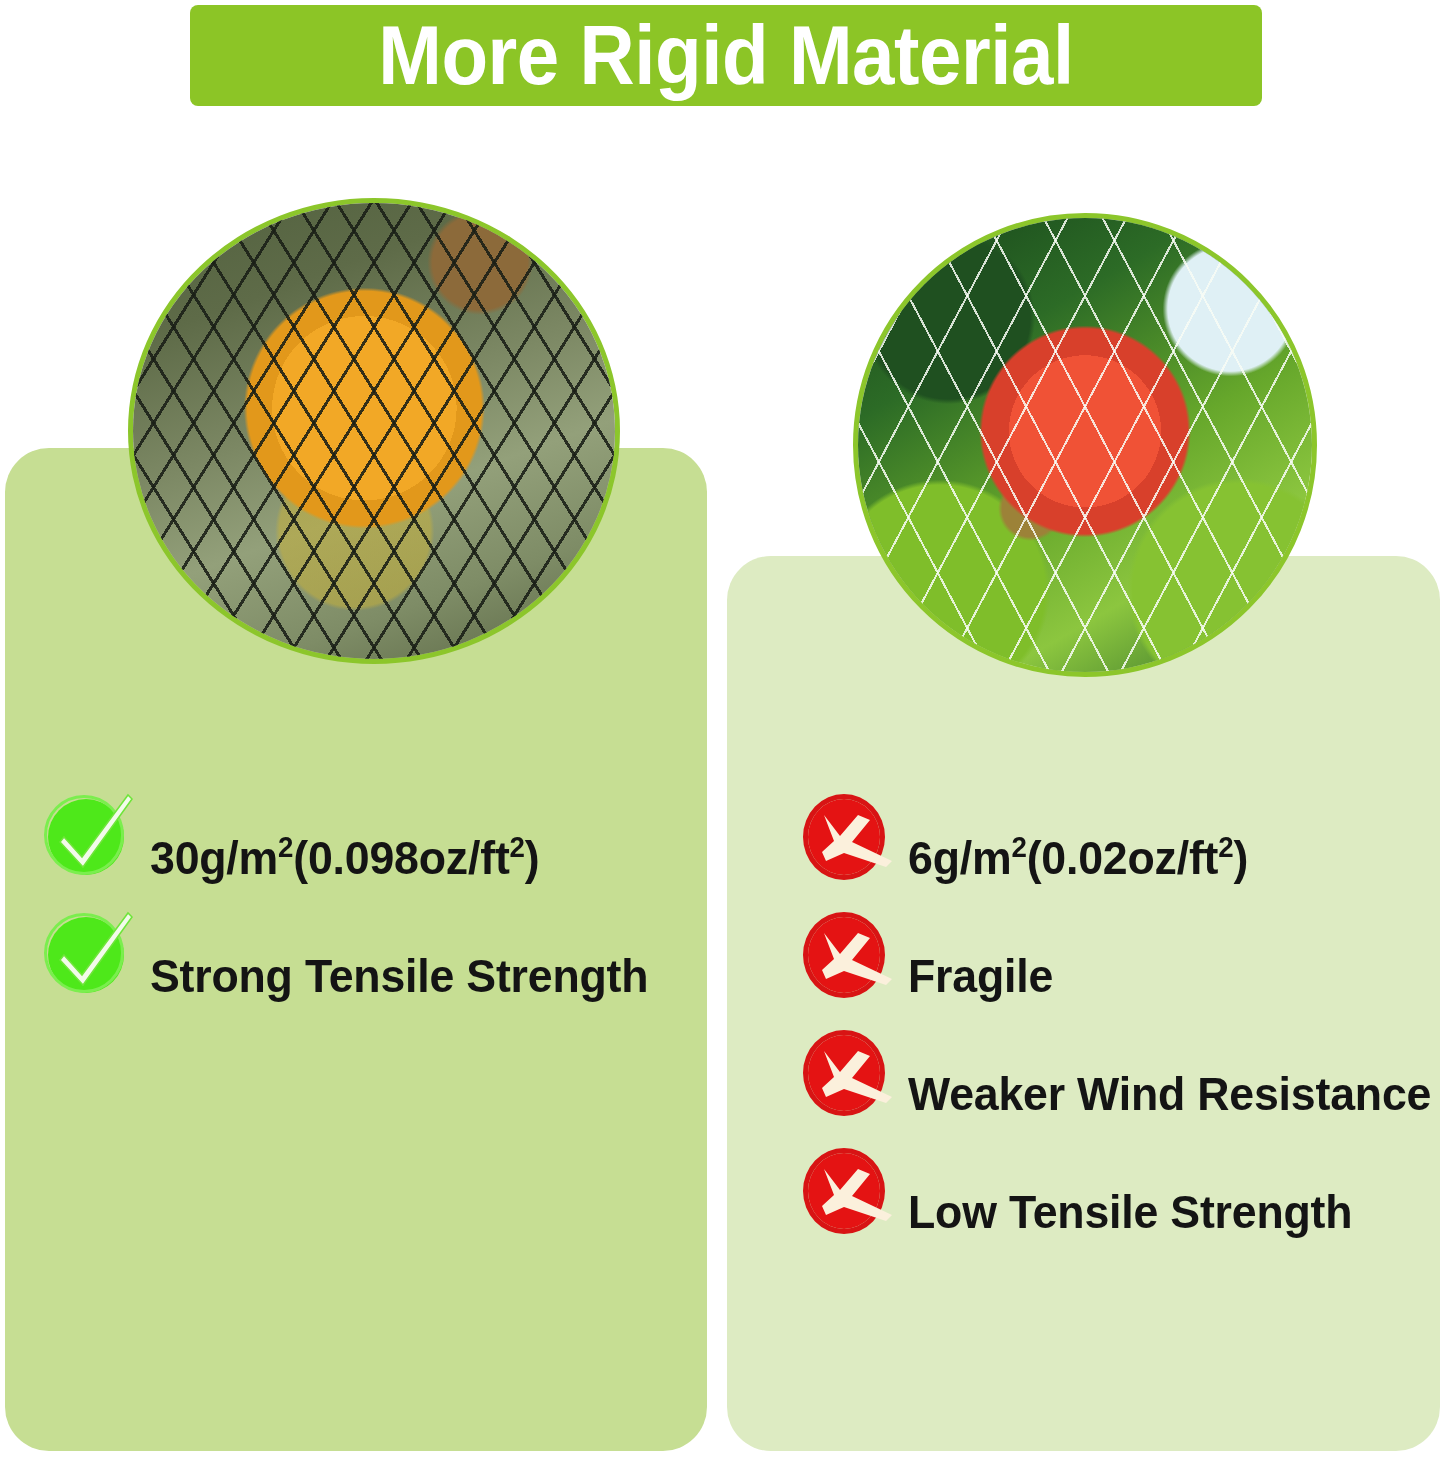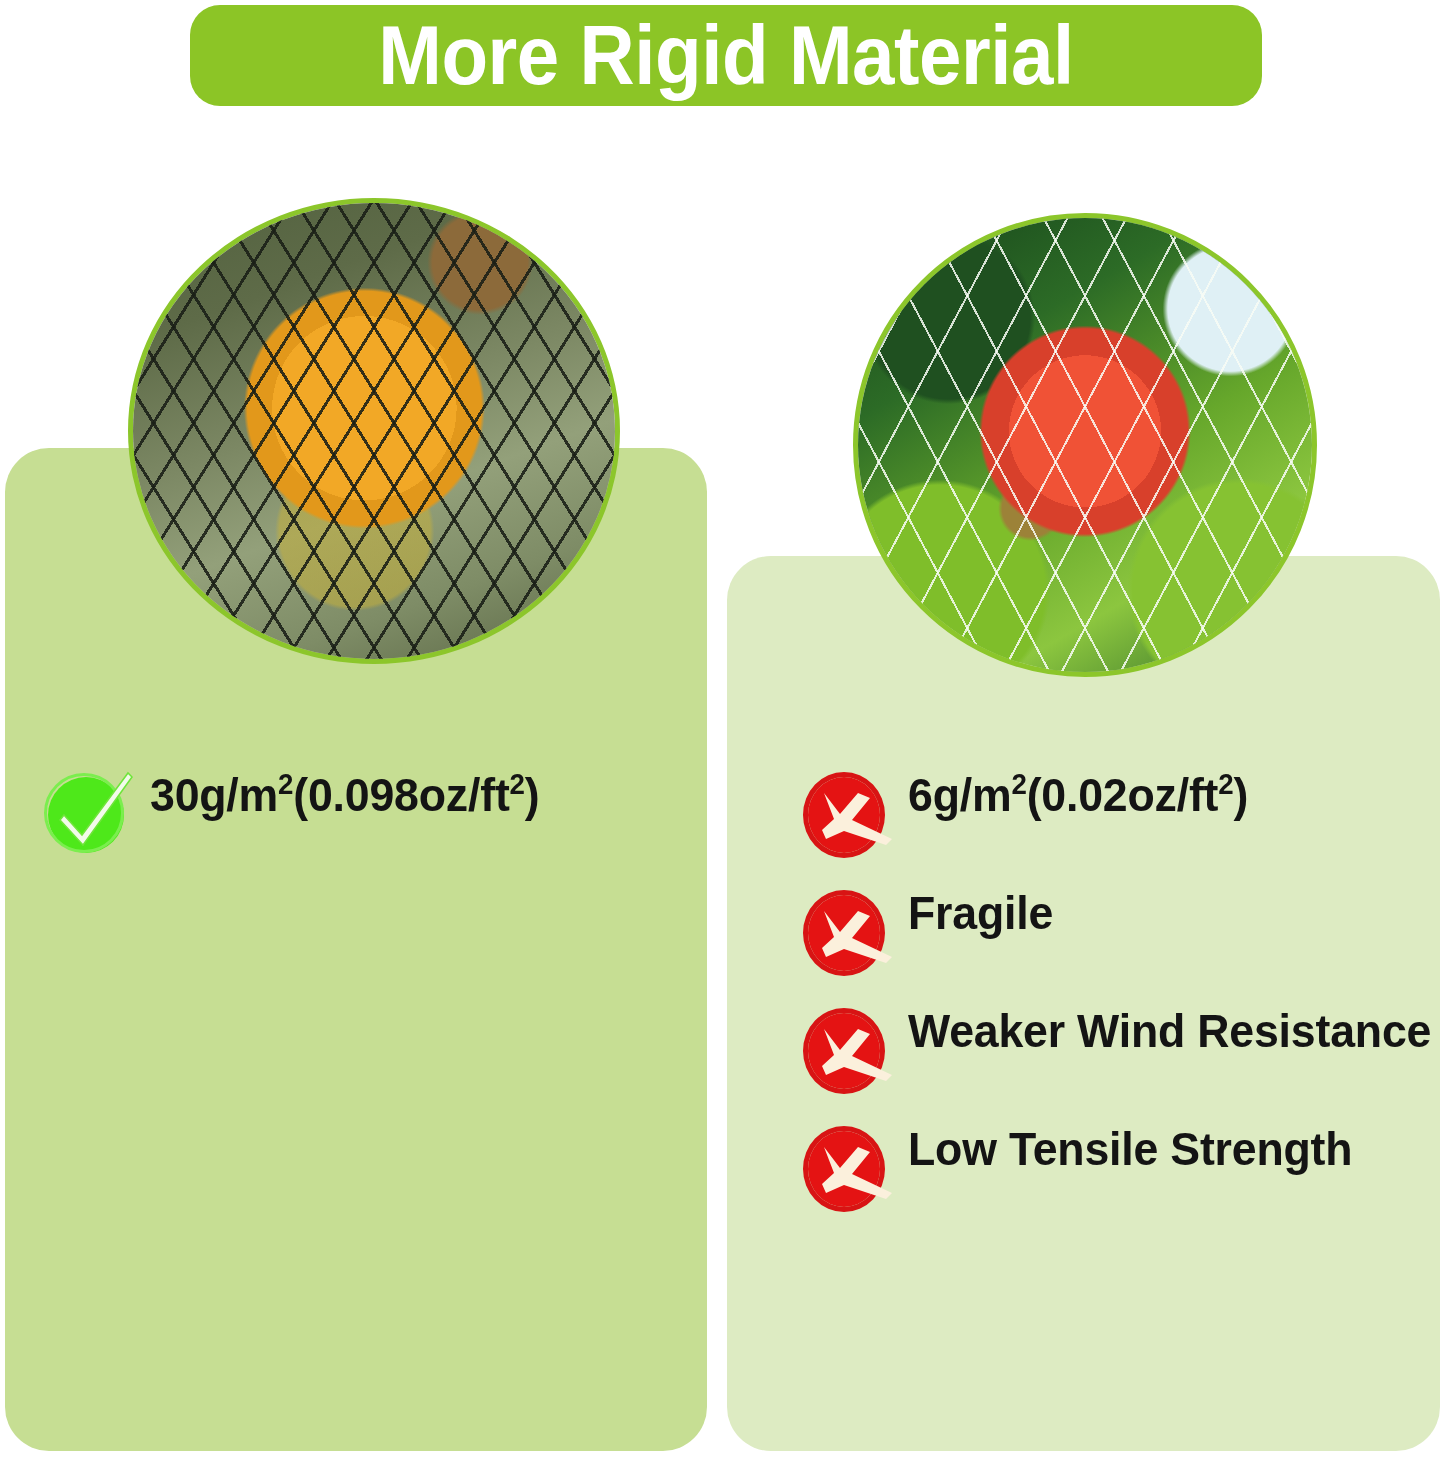--- a/index.html
+++ b/index.html
@@ -16,21 +16,21 @@
   }
 
   
   .banner {
     position: absolute;
     left: 190px;
     top: 5px;
     width: 1072px;
     height: 101px;
     background: #8CC526;
-    border-radius: 30px;
+    border-radius: 8px;
     display: flex;
     align-items: center;
     justify-content: center;
   }
   .banner-title {
     color: #ffffff;
     font-family: "Liberation Sans Narrow", "Liberation Sans", sans-serif;
     font-size: 83px;
     font-weight: bold;
     letter-spacing: -0.5px;
@@ -126,21 +126,21 @@
     position: absolute;
     display: flex;
     flex-direction: column;
   }
   .list-left  { left: 42px;  top: 767px; width: 660px; }
   .list-right { left: 800px; top: 767px; width: 675px; }
 
   .row {
     height: 118px;
     display: flex;
-    align-items: flex-start;
+    align-items: flex-end;
   }
   .row-icon {
     width: 96px;
     flex: 0 0 96px;
     height: 96px;
     position: relative;
   }
   .row-label {
     color: #141414;
     font-family: "Liberation Sans Narrow", "Liberation Sans", sans-serif;
@@ -221,20 +221,30 @@
         <div class="ring-outline"></div>
       <svg width="96" height="96" viewBox="0 0 96 96">
         <path d="M22 48 L40 68 L86 6 L90 10 L41 78 L18 53 Z" fill="#F2FBEA" stroke="#6FE53A" stroke-width="1.5"></path>
       </svg>
     </div>
     <div class="row-label">30g/m<sup>2</sup>(0.098oz/ft<sup>2</sup>)</div>
   </div>
 
 
 
+  <div class="row">
+    <div class="row-icon icon-check">
+      <div class="ring"></div>
+        <div class="ring-outline"></div>
+      <svg width="96" height="96" viewBox="0 0 96 96">
+        <path d="M22 48 L40 68 L86 6 L90 10 L41 78 L18 53 Z" fill="#F2FBEA" stroke="#6FE53A" stroke-width="1.5"></path>
+      </svg>
+    </div>
+    <div class="row-label">Strong Tensile Strength</div>
+  </div>
 
 
 </div>
 
 <div class="list list-right">
 
   <div class="row">
     <div class="row-icon icon-x">
       <div class="disc"></div>
         <div class="disc-outline"></div>

